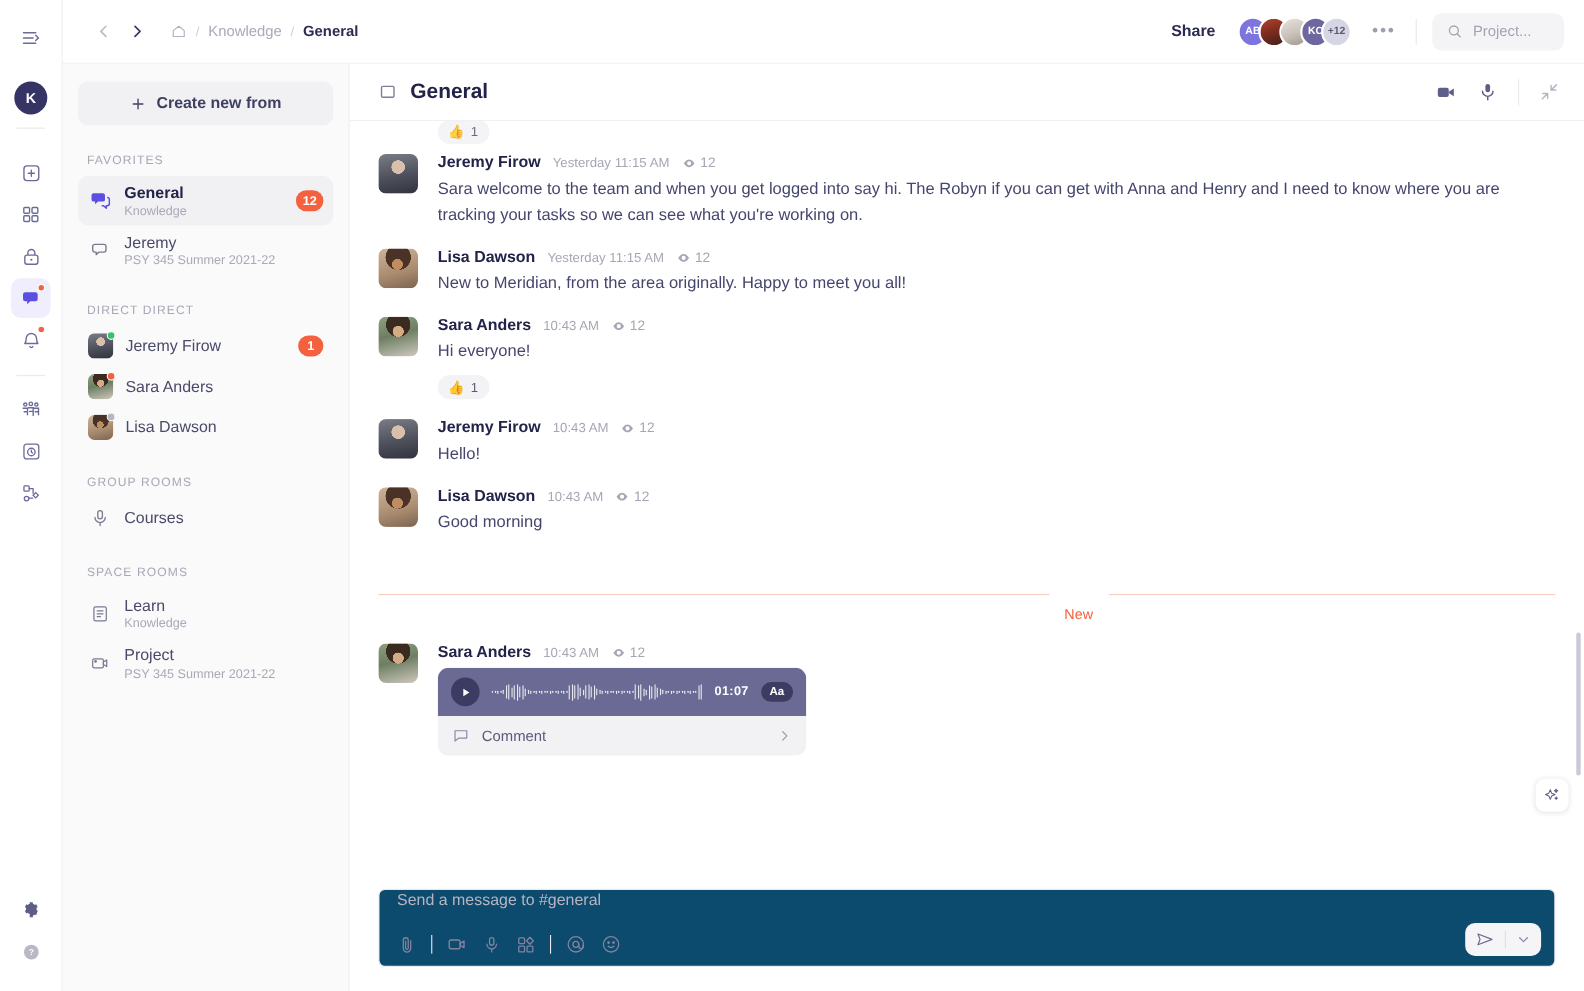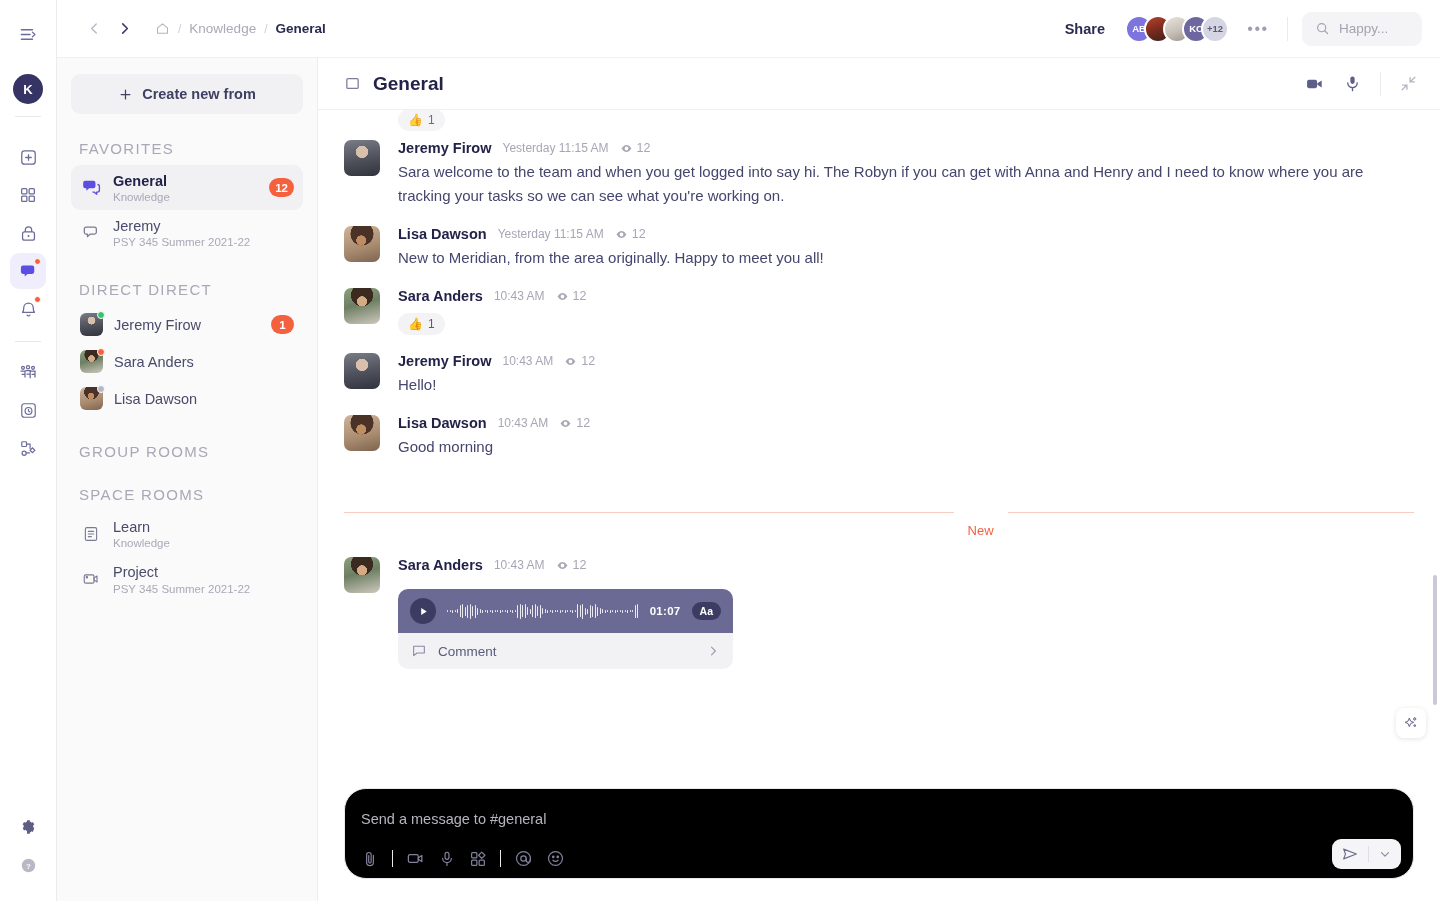--- a/index.html
+++ b/index.html
@@ -97,21 +97,21 @@
     width: 261px; flex: 0 0 261px; background: #fafafb;
     border-right: 1px solid #ededf0; padding: 16px 14px 0 14px;
     overflow-y: auto;
   }
   .create-btn {
     width: 100%; height: 40px; background: #f1f1f4; border-radius: 9px;
     display: flex; align-items: center; justify-content: center; gap: 9px;
     font-size: 14.5px; font-weight: 600; color: #3f3f63; cursor: pointer;
   }
   .sec-title {
-    font-size: 15px; letter-spacing: .09em; color: #a8a8b6;
+    font-size: 11px; letter-spacing: .09em; color: #a8a8b6;
     margin: 26px 0 8px 8px; font-weight: 400;
   }
   .room {
     display: flex; align-items: center; gap: 11px;
     padding: 7px 9px; border-radius: 9px; cursor: pointer; position: relative;
   }
   .room.active { background: #f1f1f4; }
   .room-ico {
     width: 22px; height: 22px; flex: 0 0 22px;
     display: flex; align-items: center; justify-content: center; color: #7a7a92;
@@ -165,21 +165,21 @@
     display: flex; align-items: center; gap: 14px; margin: 18px 0 10px 0;
   }
   .divider-row .line { flex: 1; height: 1px; background: #ededf0; }
   .divider-row .lbl { font-size: 13px; color: #a6a6b5; }
   .divider-row.new .line { background: #f6cdbf; }
   .divider-row.new .lbl { color: #f4613f; margin-top: 37px; }
   .divider-row.new .line.left { flex: 1.5; }
   .divider-row.new .line.right { flex: 1; }
 
   
-  .audio-card { width: 335px; border-radius: 10px; overflow: hidden; margin-top: 16px; }
+  .audio-card { width: 335px; border-radius: 10px; overflow: hidden; margin-top: 6px; }
   .audio-top {
     background: #6a6a95; display: flex; align-items: center;
     gap: 11px; padding: 9px 12px;
   }
   .play {
     width: 26px; height: 26px; border-radius: 50%; background: #3c3c63;
     display: flex; align-items: center; justify-content: center; cursor: pointer; flex: 0 0 26px;
   }
   .wave { flex: 1; display: flex; align-items: center; gap: 1.2px; height: 20px; overflow: hidden; }
   .wave i { width: 1.6px; background: rgba(255,255,255,.85); border-radius: 1px; display: block; }
@@ -190,22 +190,22 @@
   }
   .audio-bot {
     background: #f2f2f5; display: flex; align-items: center;
     padding: 10px 13px; gap: 11px; cursor: pointer;
   }
   .audio-bot .lbl { font-size: 13.5px; color: #5a5a7a; flex: 1; }
 
   
   .composer-wrap { padding: 0 26px 22px 26px; }
   .composer {
-    border: 1px solid #eaeaee; border-radius: 22px; background: #000000;
-    padding: 22px 16px 10px 16px; position: relative;
+    border: 1px solid #eaeaee; border-radius: 6px; background: #0c4a6e;
+    padding: 2px 16px 10px 16px; position: relative;
   }
   .composer-input {
     font-size: 14.5px; color: #b5b5c2; min-height: 22px; cursor: text;
   }
   .composer-tools { display: flex; align-items: center; gap: 13px; margin-top: 16px; }
   .tool { color: #82829c; display: flex; align-items: center; cursor: pointer; }
   .tool-div { width: 1px; height: 17px; background: #e9e9ee; }
   .send-group {
     position: absolute; right: 12px; bottom: 9px;
     display: flex; align-items: center; gap: 9px;
@@ -380,21 +380,21 @@
         </div>
         <div class="more-btn">
             <span>•••</span>
           </div>
         <div class="vdiv"></div>
         <div class="search-box">
           <svg width="15" height="15" viewBox="0 0 24 24" fill="none" stroke="currentColor" stroke-width="1.9" stroke-linecap="round">
               <circle cx="10.7" cy="10.7" r="6.5"></circle>
               <path d="M15.5 15.5L20 20"></path>
             </svg>
-          <span>Happy...</span>
+          <span>Project...</span>
         </div>
       </div>
     </div>
 
     <div class="body">
 
       <div class="sidebar">
         <div class="create-btn">
           <svg width="15" height="15" viewBox="0 0 24 24" fill="none" stroke="currentColor" stroke-width="2" stroke-linecap="round">
               <path d="M12 5v14M5 12h14"></path>
@@ -452,20 +452,31 @@
           <span class="pav">
             <span class="img p-lisa"></span>
             <span class="pres" style="background:#b6b6c4;"></span>
           </span>
           <div class="room-txt">
             <div class="room-name">Lisa Dawson</div>
           </div>
         </div>
 
         <div class="sec-title">GROUP ROOMS</div>
+        <div class="room">
+          <span class="room-ico">
+            <svg width="18" height="18" viewBox="0 0 24 24" fill="none" stroke="currentColor" stroke-width="1.6" stroke-linecap="round">
+                <rect x="9.2" y="3" width="5.6" height="10" rx="2.8"></rect>
+                <path d="M5.8 11.2a6.2 6.2 0 0012.4 0M12 17.4V21"></path>
+              </svg>
+          </span>
+          <div class="room-txt">
+            <div class="room-name">Courses</div>
+          </div>
+        </div>
 
         <div class="sec-title">SPACE ROOMS</div>
         <div class="room">
           <span class="room-ico">
             <svg width="18" height="18" viewBox="0 0 24 24" fill="none" stroke="currentColor" stroke-width="1.5" stroke-linecap="round">
                 <rect x="4.5" y="3.5" width="15" height="17" rx="2"></rect>
                 <path d="M8.5 8.5h7M8.5 12h7M8.5 15.5h4"></path>
               </svg>
           </span>
           <div class="room-txt">
@@ -575,20 +586,21 @@
               <div class="m-head">
                 <span class="m-name">Sara Anders</span>
                 <span class="m-time">10:43 AM</span>
                 <span class="m-views">
                   <svg width="13" height="13" viewBox="0 0 24 24" fill="currentColor">
                       <path d="M12 5.5C6.8 5.5 3 12 3 12s3.8 6.5 9 6.5S21 12 21 12s-3.8-6.5-9-6.5zm0 10a3.5 3.5 0 110-7 3.5 3.5 0 010 7z"></path>
                     </svg>
                   <span>12</span>
                 </span>
               </div>
+              <div class="m-text">Hi everyone!</div>
               <span class="react">
                 <span>👍</span>
                 <span>1</span>
               </span>
             </div>
           </div>
 
           <div class="msg">
             <div class="m-av">
                 <span class="img p-jeremy"></span>

